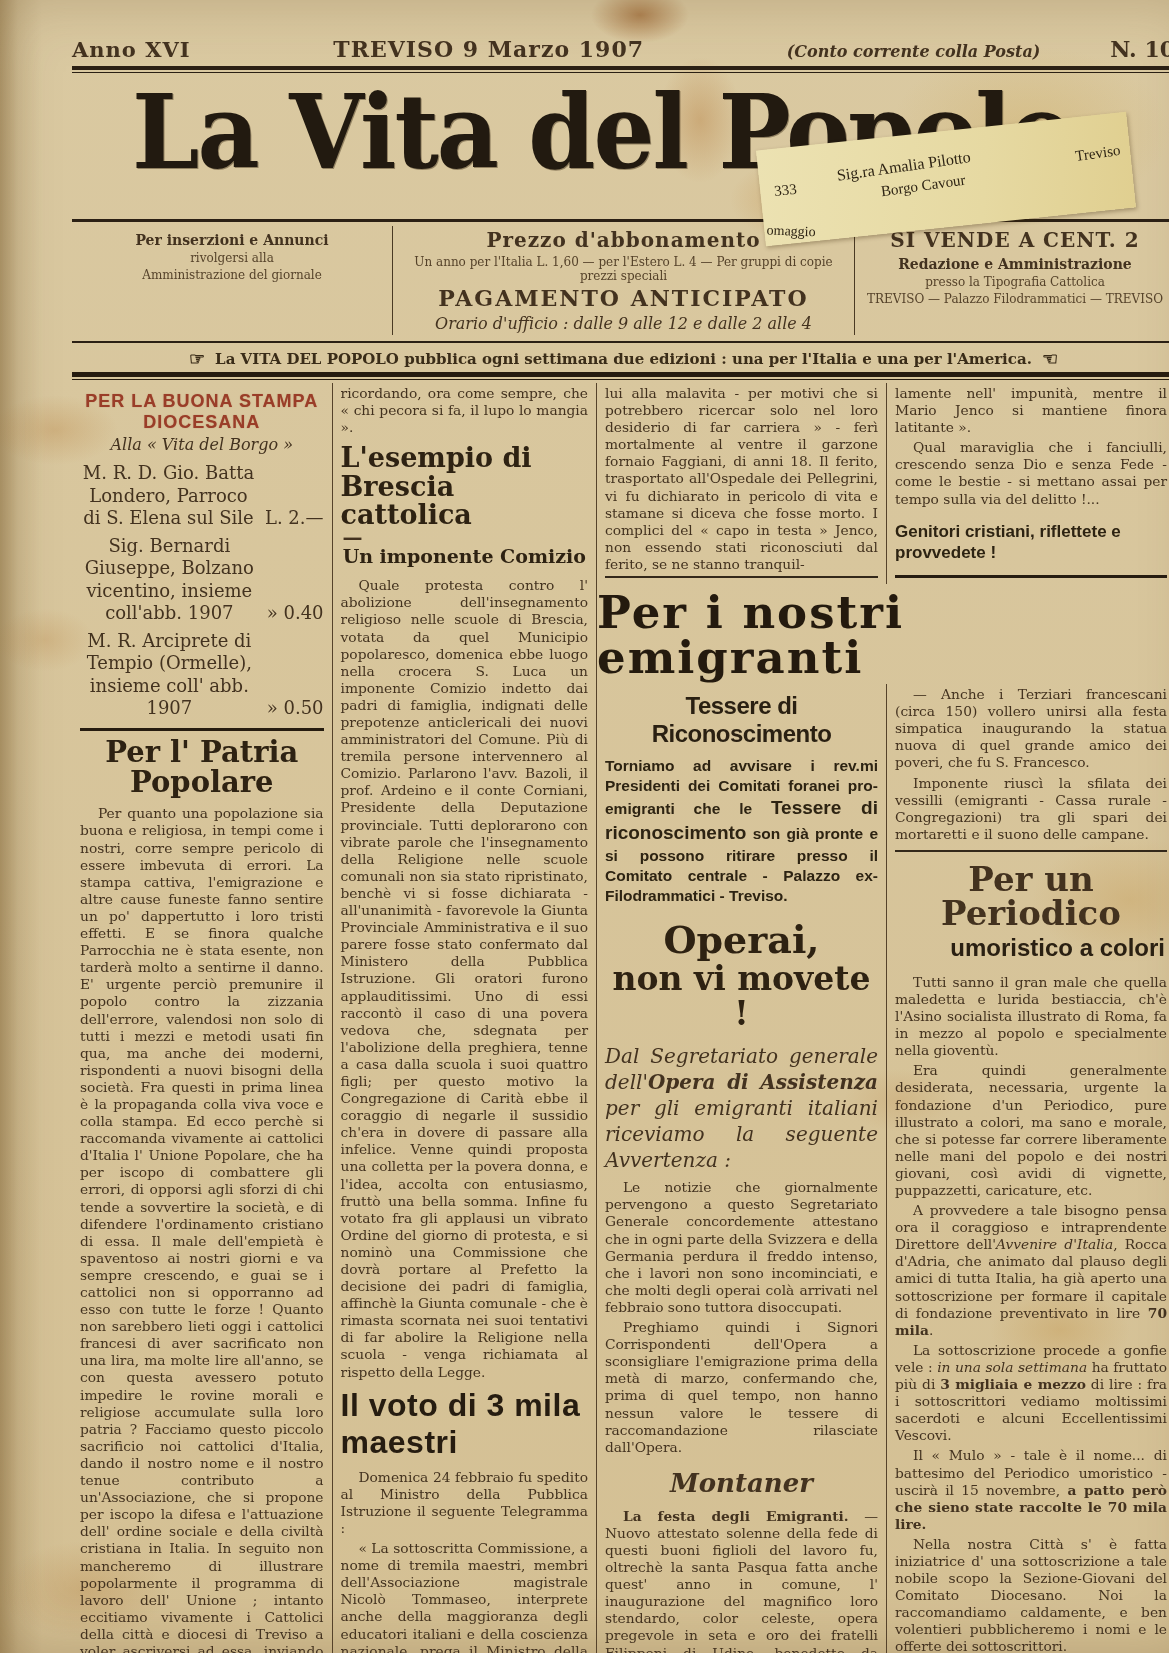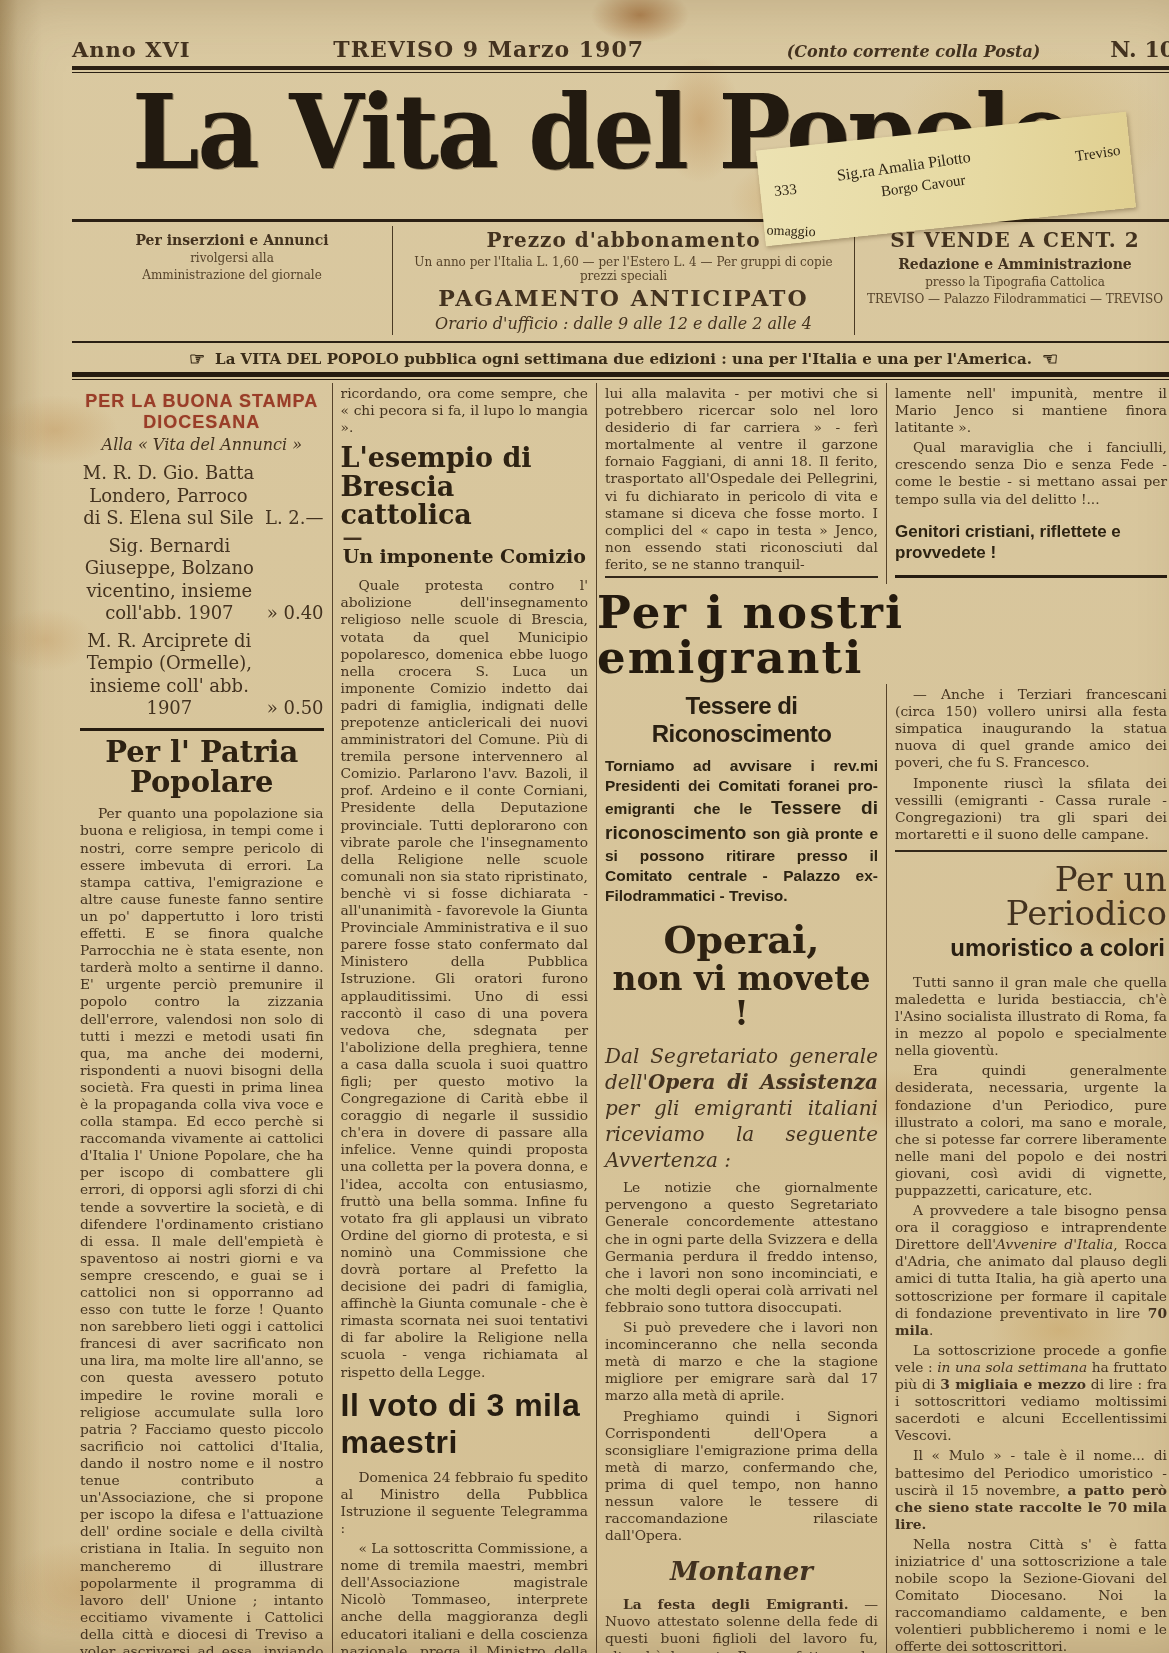--- a/index.html
+++ b/index.html
@@ -114,21 +114,21 @@
   .notice{font-family:"Liberation Sans",sans-serif;font-weight:bold;font-size:15.5px;
     line-height:1.3;text-align:justify;margin:0 0 6px 0;color:#2d2312;}
   .notice .big{font-size:19px;}
   .h-operai1{font-size:38px;margin:14px 0 0 0;}
   .h-operai2{font-size:33px;margin:2px 0 12px 0;}
   .intro-it{font-style:italic;font-size:20px;line-height:1.3;text-align:justify;margin:0 0 6px 0;}
   .h-montaner{font-style:italic;font-size:26px;font-weight:bold;text-align:center;margin:12px 0 10px 0;}
   .lead-b{font-weight:bold;}
   .genitori{font-family:"Liberation Sans",sans-serif;font-weight:bold;font-size:17px;
     line-height:1.25;margin:10px 0 6px 0;color:#2d2312;}
-  .h-periodico{font-size:34px;font-weight:normal;text-align:right;margin:10px 0 0 0;line-height:1;}
+  .h-periodico{font-size:34px;font-weight:bold;text-align:center;margin:10px 0 0 0;line-height:1;}
   .h-umoristico{font-family:"Liberation Sans",sans-serif;font-weight:bold;font-size:24px;
     text-align:right;margin:4px 2px 12px 0;color:#2a2012;}
 </style>
 </head>
 <body>
 
 <div class="page">
   <div class="inner">
 
     <div class="topline">
@@ -174,21 +174,21 @@
       <span class="hand">☞</span>
       <span>La VITA DEL POPOLO pubblica ogni settimana due edizioni : una per l'Italia e una per l'America.</span>
       <span class="hand">☜</span>
     </div>
     <div class="rule-heavy"></div>
 
     <div class="bodygrid">
 
       <div class="col c1">
         <div class="stampa-title">PER LA BUONA STAMPA DIOCESANA</div>
-        <div class="stampa-sub">Alla « Vita del Annunci »</div>
+        <div class="stampa-sub">Alla « Vita del Borgo »</div>
         <div class="don">
           <span class="txt">M. R. D. Gio. Batta Londero, Parroco di S. Elena sul Sile</span>
           <span class="amt">L. 2.—</span>
         </div>
         <div class="don">
           <span class="txt">Sig. Bernardi Giuseppe, Bolzano vicentino, insieme coll'abb. 1907</span>
           <span class="amt">» 0.40</span>
         </div>
         <div class="don">
           <span class="txt">M. R. Arciprete di Tempio (Ormelle), insieme coll' abb. 1907</span>
@@ -229,21 +229,20 @@
         <h1 class="h-emig">Per i nostri emigranti</h1>
 
         <div class="rh-bot">
           <div class="col c3b">
             <h2 class="h-tessere">Tessere di Riconoscimento</h2>
             <p class="notice"><span>Torniamo ad avvisare i rev.mi Presidenti dei Comitati foranei pro-emigranti che le </span><span class="big">Tessere di riconoscimento</span><span> son già pronte e si possono ritirare presso il Comitato centrale - Palazzo ex-Filodrammatici - Treviso.</span></p>
             <h2 class="h-serif h-operai1">Operai,</h2>
             <h2 class="h-serif h-operai2">non vi movete !</h2>
             <p class="intro-it"><span>Dal Segretariato generale dell'</span><b>Opera di Assistenza</b><span> per gli emigranti italiani riceviamo la seguente Avvertenza :</span></p>
             <p class="b">Le notizie che giornalmente pervengono a questo Segretariato Generale concordemente attestano che in ogni parte della Svizzera e della Germania perdura il freddo intenso, che i lavori non sono incominciati, e che molti degli operai colà arrivati nel febbraio sono tuttora disoccupati.</p>
-            <p class="b">Si può prevedere che i lavori non incominceranno che nella seconda metà di marzo e che la stagione migliore per emigrare sarà dal 17 marzo alla metà di aprile.</p>
             <p class="b">Preghiamo quindi i Signori Corrispondenti dell'Opera a sconsigliare l'emigrazione prima della metà di marzo, confermando che, prima di quel tempo, non hanno nessun valore le tessere di raccomandazione rilasciate dall'Opera.</p>
             <h2 class="h-montaner">Montaner</h2>
             <p class="b"><b class="lead-b">La festa degli Emigranti.</b><span> — Nuovo attestato solenne della fede di questi buoni figlioli del lavoro fu, oltrechè la santa Pasqua fatta anche quest' anno in comune, l' inaugurazione del magnifico loro stendardo, color celeste, opera pregevole in seta e oro dei fratelli Filipponi di Udine, benedetto da Mons. De - Paris, Canonico teologo e Preside agli studi nel Seminario diocesano.</span></p>
 
           </div>
           <div class="col c4b">
             <p class="b">— Anche i Terziari francescani (circa 150) vollero unirsi alla festa simpatica inaugurando la statua nuova di quel grande amico dei poveri, che fu S. Francesco.</p>
             <p class="b">Imponente riuscì la sfilata dei vessilli (emigranti - Cassa rurale - Congregazioni) tra gli spari dei mortaretti e il suono delle campane.</p>
             <div class="hr"></div>
             <h2 class="h-periodico">Per un Periodico</h2>

